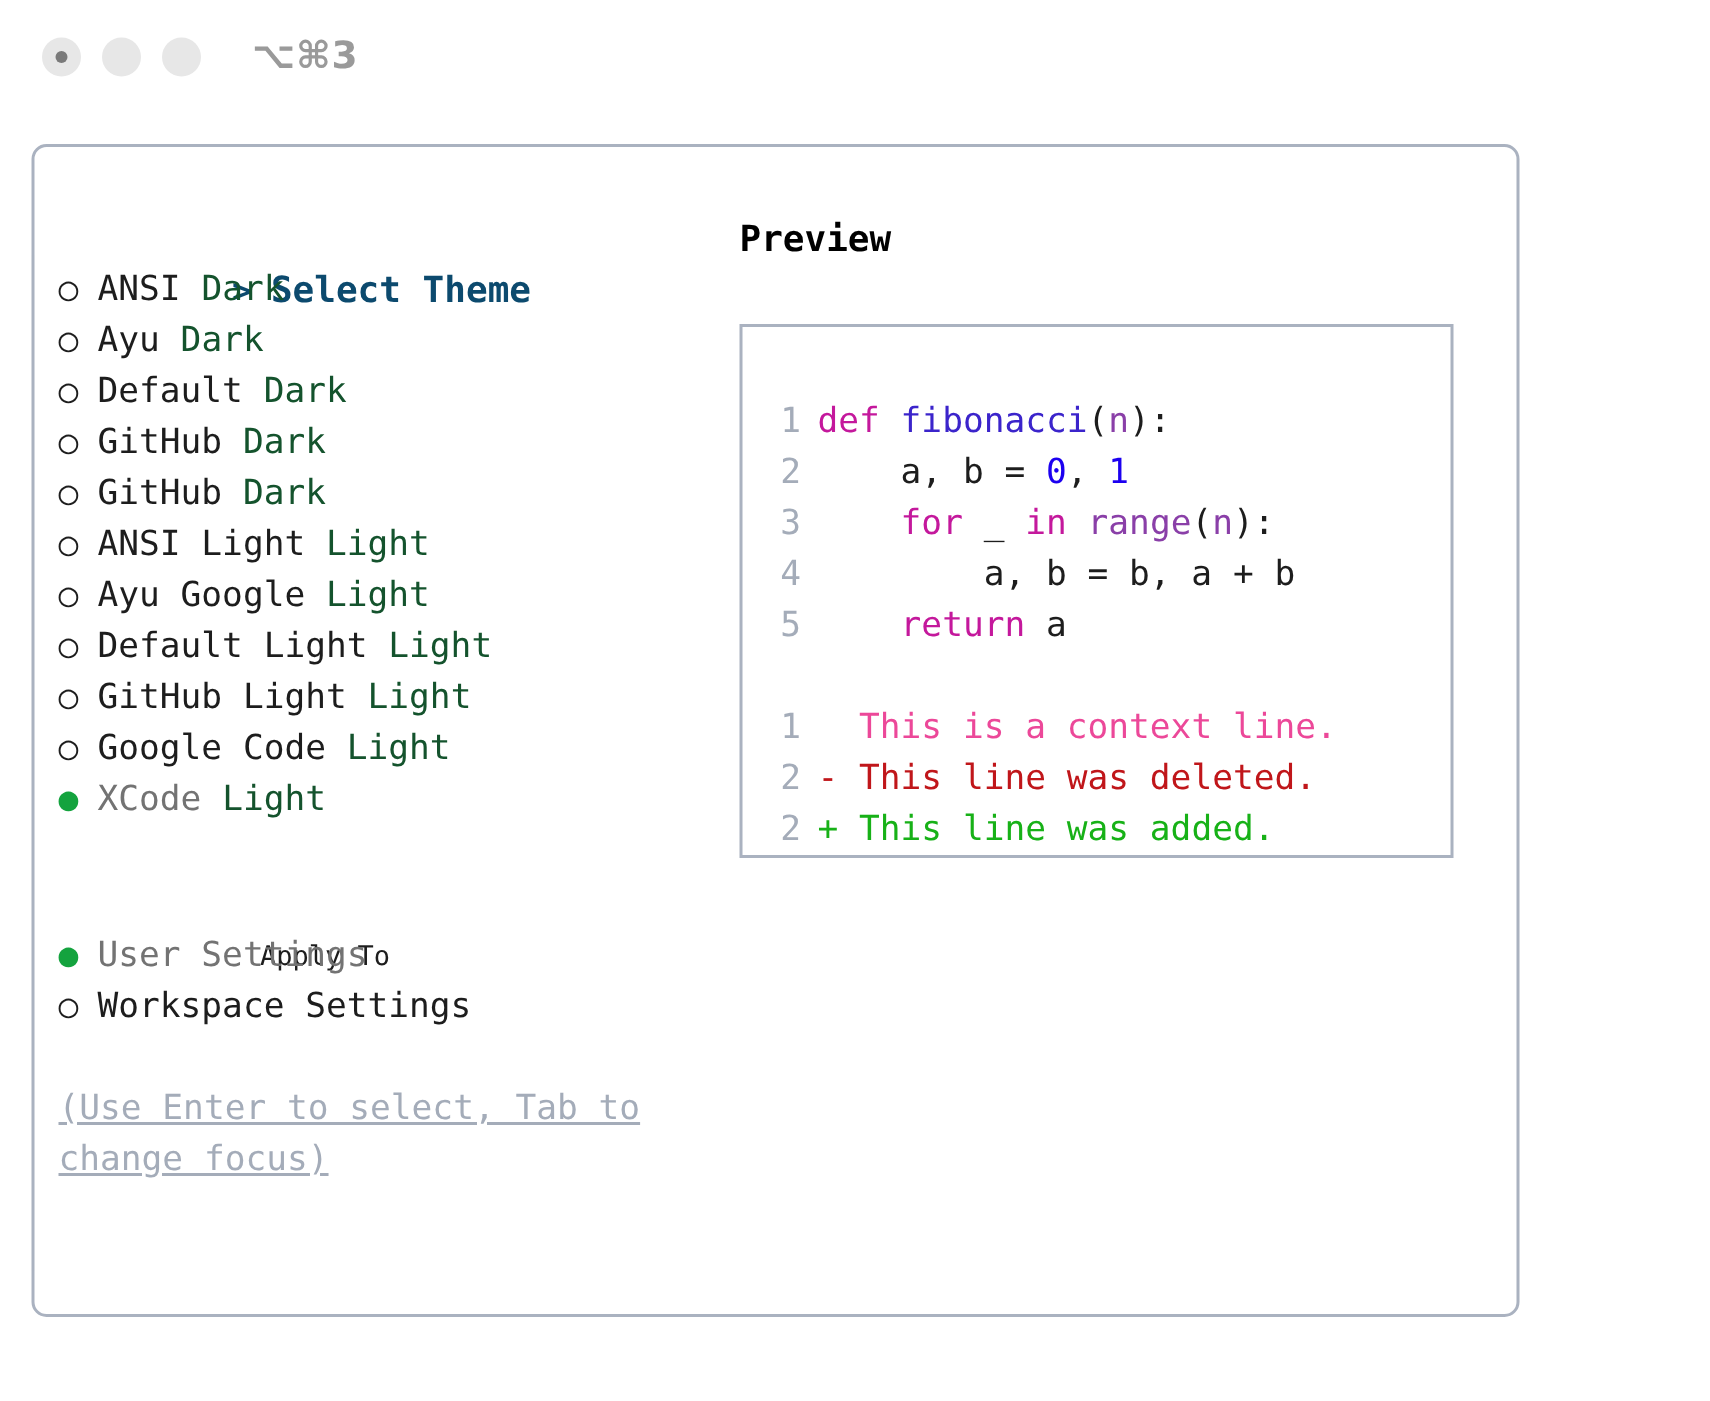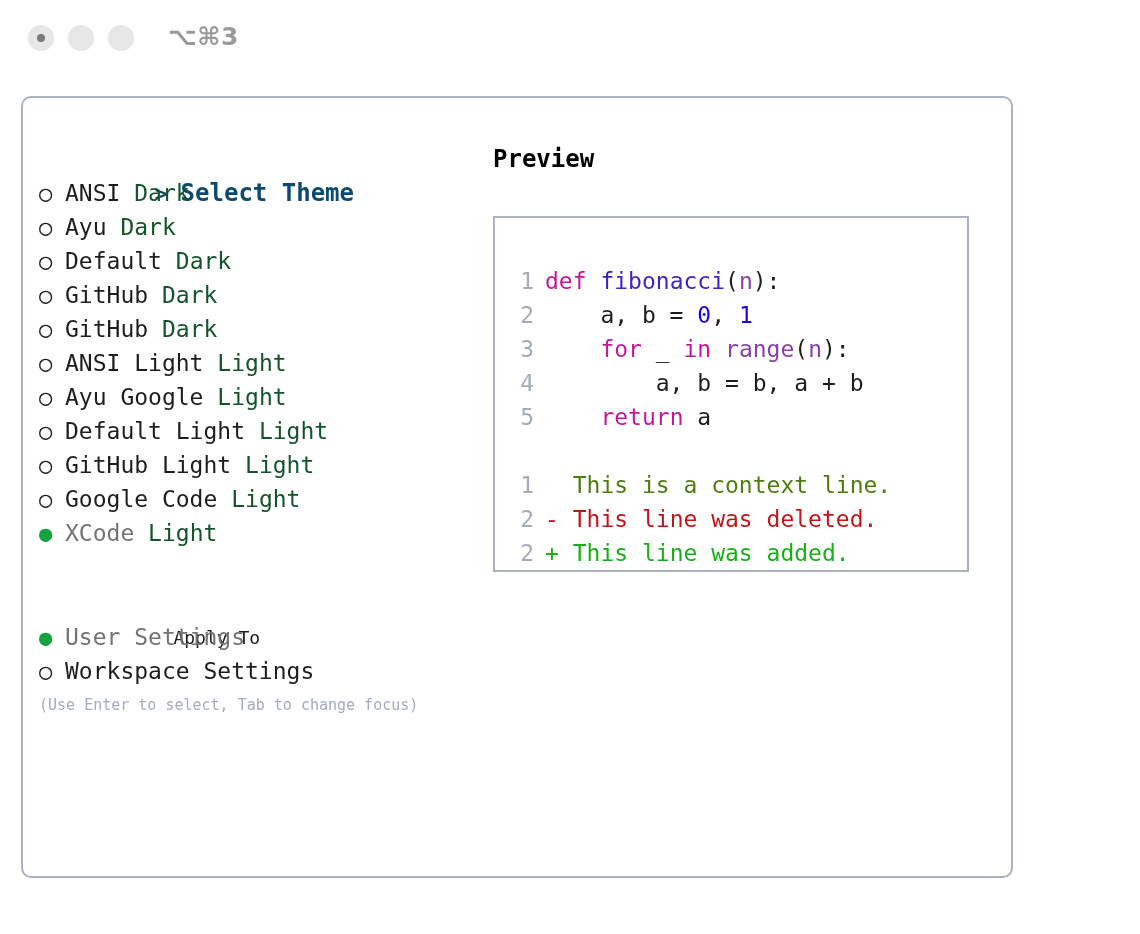--- a/index.html
+++ b/index.html
@@ -111,24 +111,26 @@
   .theme-name.selected { color: #737373; }
   .marker.selected { color: #14a33e; }
   .mode-tag { color: #14532d; }
   .subsection-head {
     font-weight: normal;
     font-size: 18px;
     color: #1d1d1d;
   }
   #apply-section { margin-top: 36px; }
   #hint-text {
-    font-size: 15px;
+    margin-top: 34px;
+    font-size: 23px;
     line-height: 34px;
     color: #a4acb9;
     width: 420px;
+    text-decoration: underline;
   }
 
   
   #preview-column {
     position: absolute;
     left: 470px;
     top: 44px;
     width: 500px;
   }
   #preview-title {
@@ -166,21 +168,21 @@
     text-align: right;
     color: #a4acb9;
     margin-right: 11px;
   }
   .kw   { color: #c4189c; }
   .fn   { color: #3b24cb; }
   .num  { color: #1c00f0; }
   .param{ color: #8a3fa8; }
   .plain{ color: #1d1d1d; }
   .diff-gap { height: 34px; }
-  .diff-context { color: #4d7c0f; }
+  .diff-context { color: #ec4899; }
   .diff-del { color: #c0161a; }
   .diff-add { color: #17b117; }
 </style>
 </head>
 <body>
 
 <div id="app-window">
 
   <div id="titlebar">
     <div class="traffic-lights">

